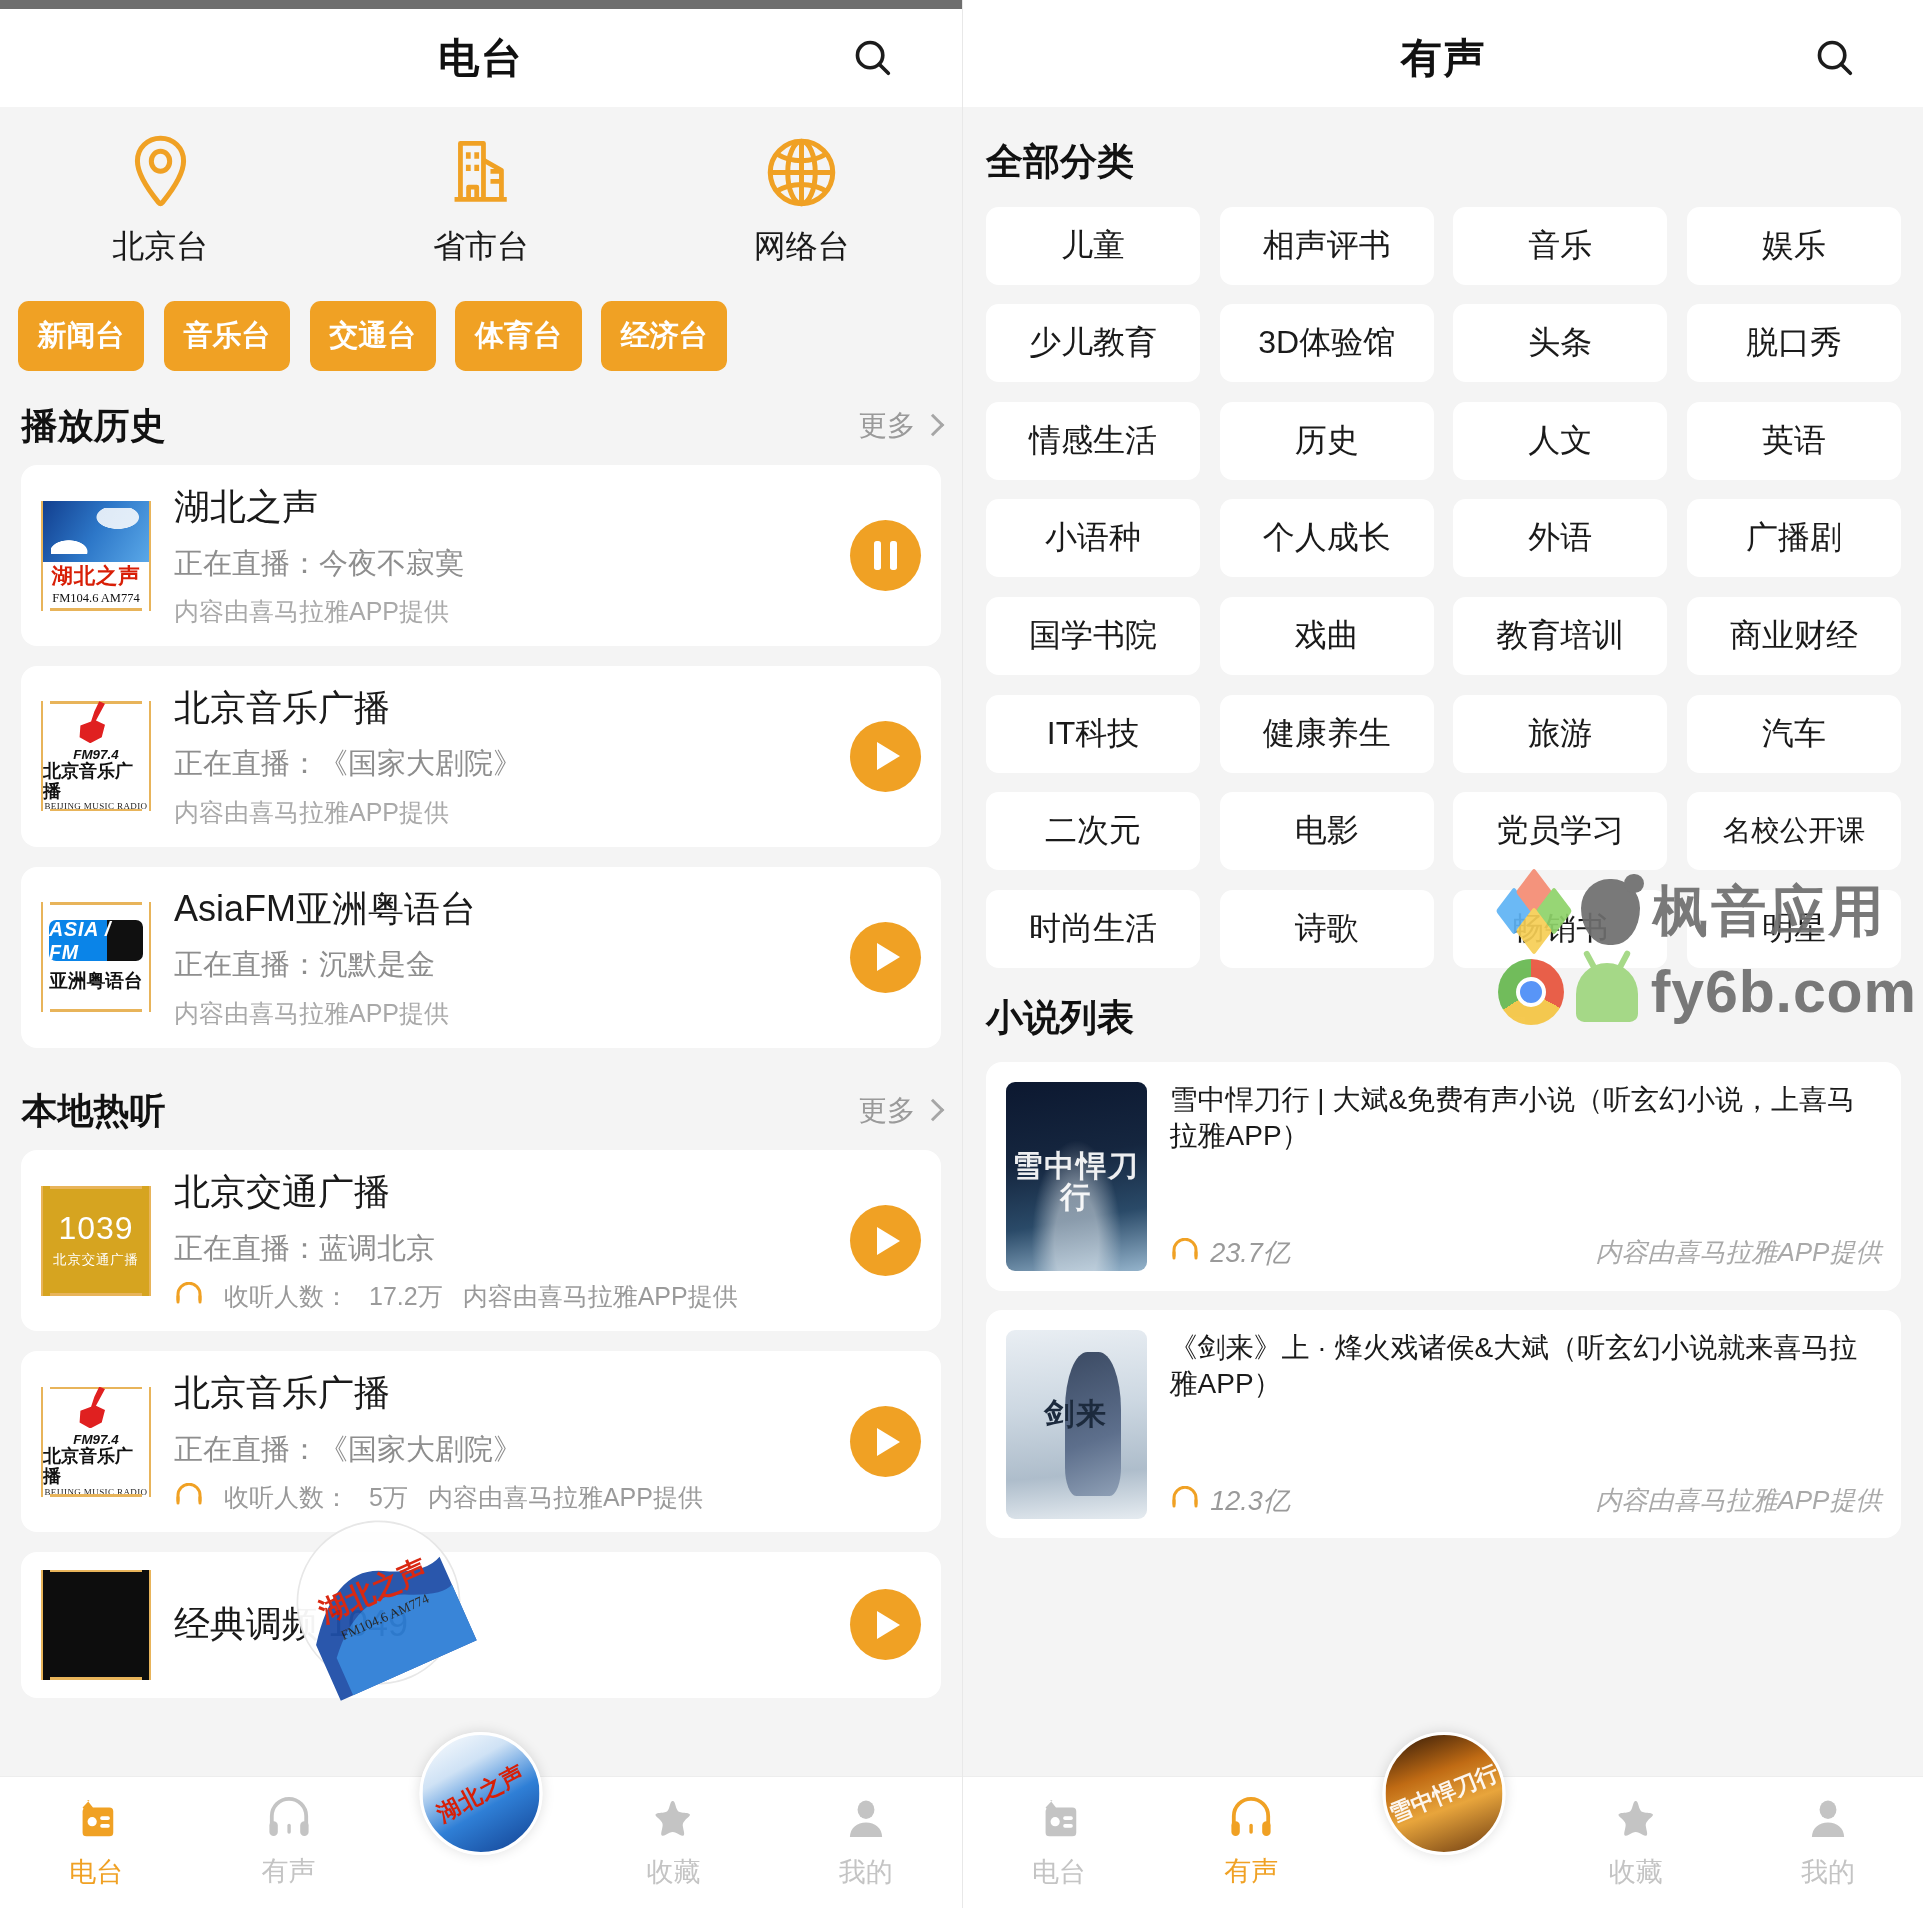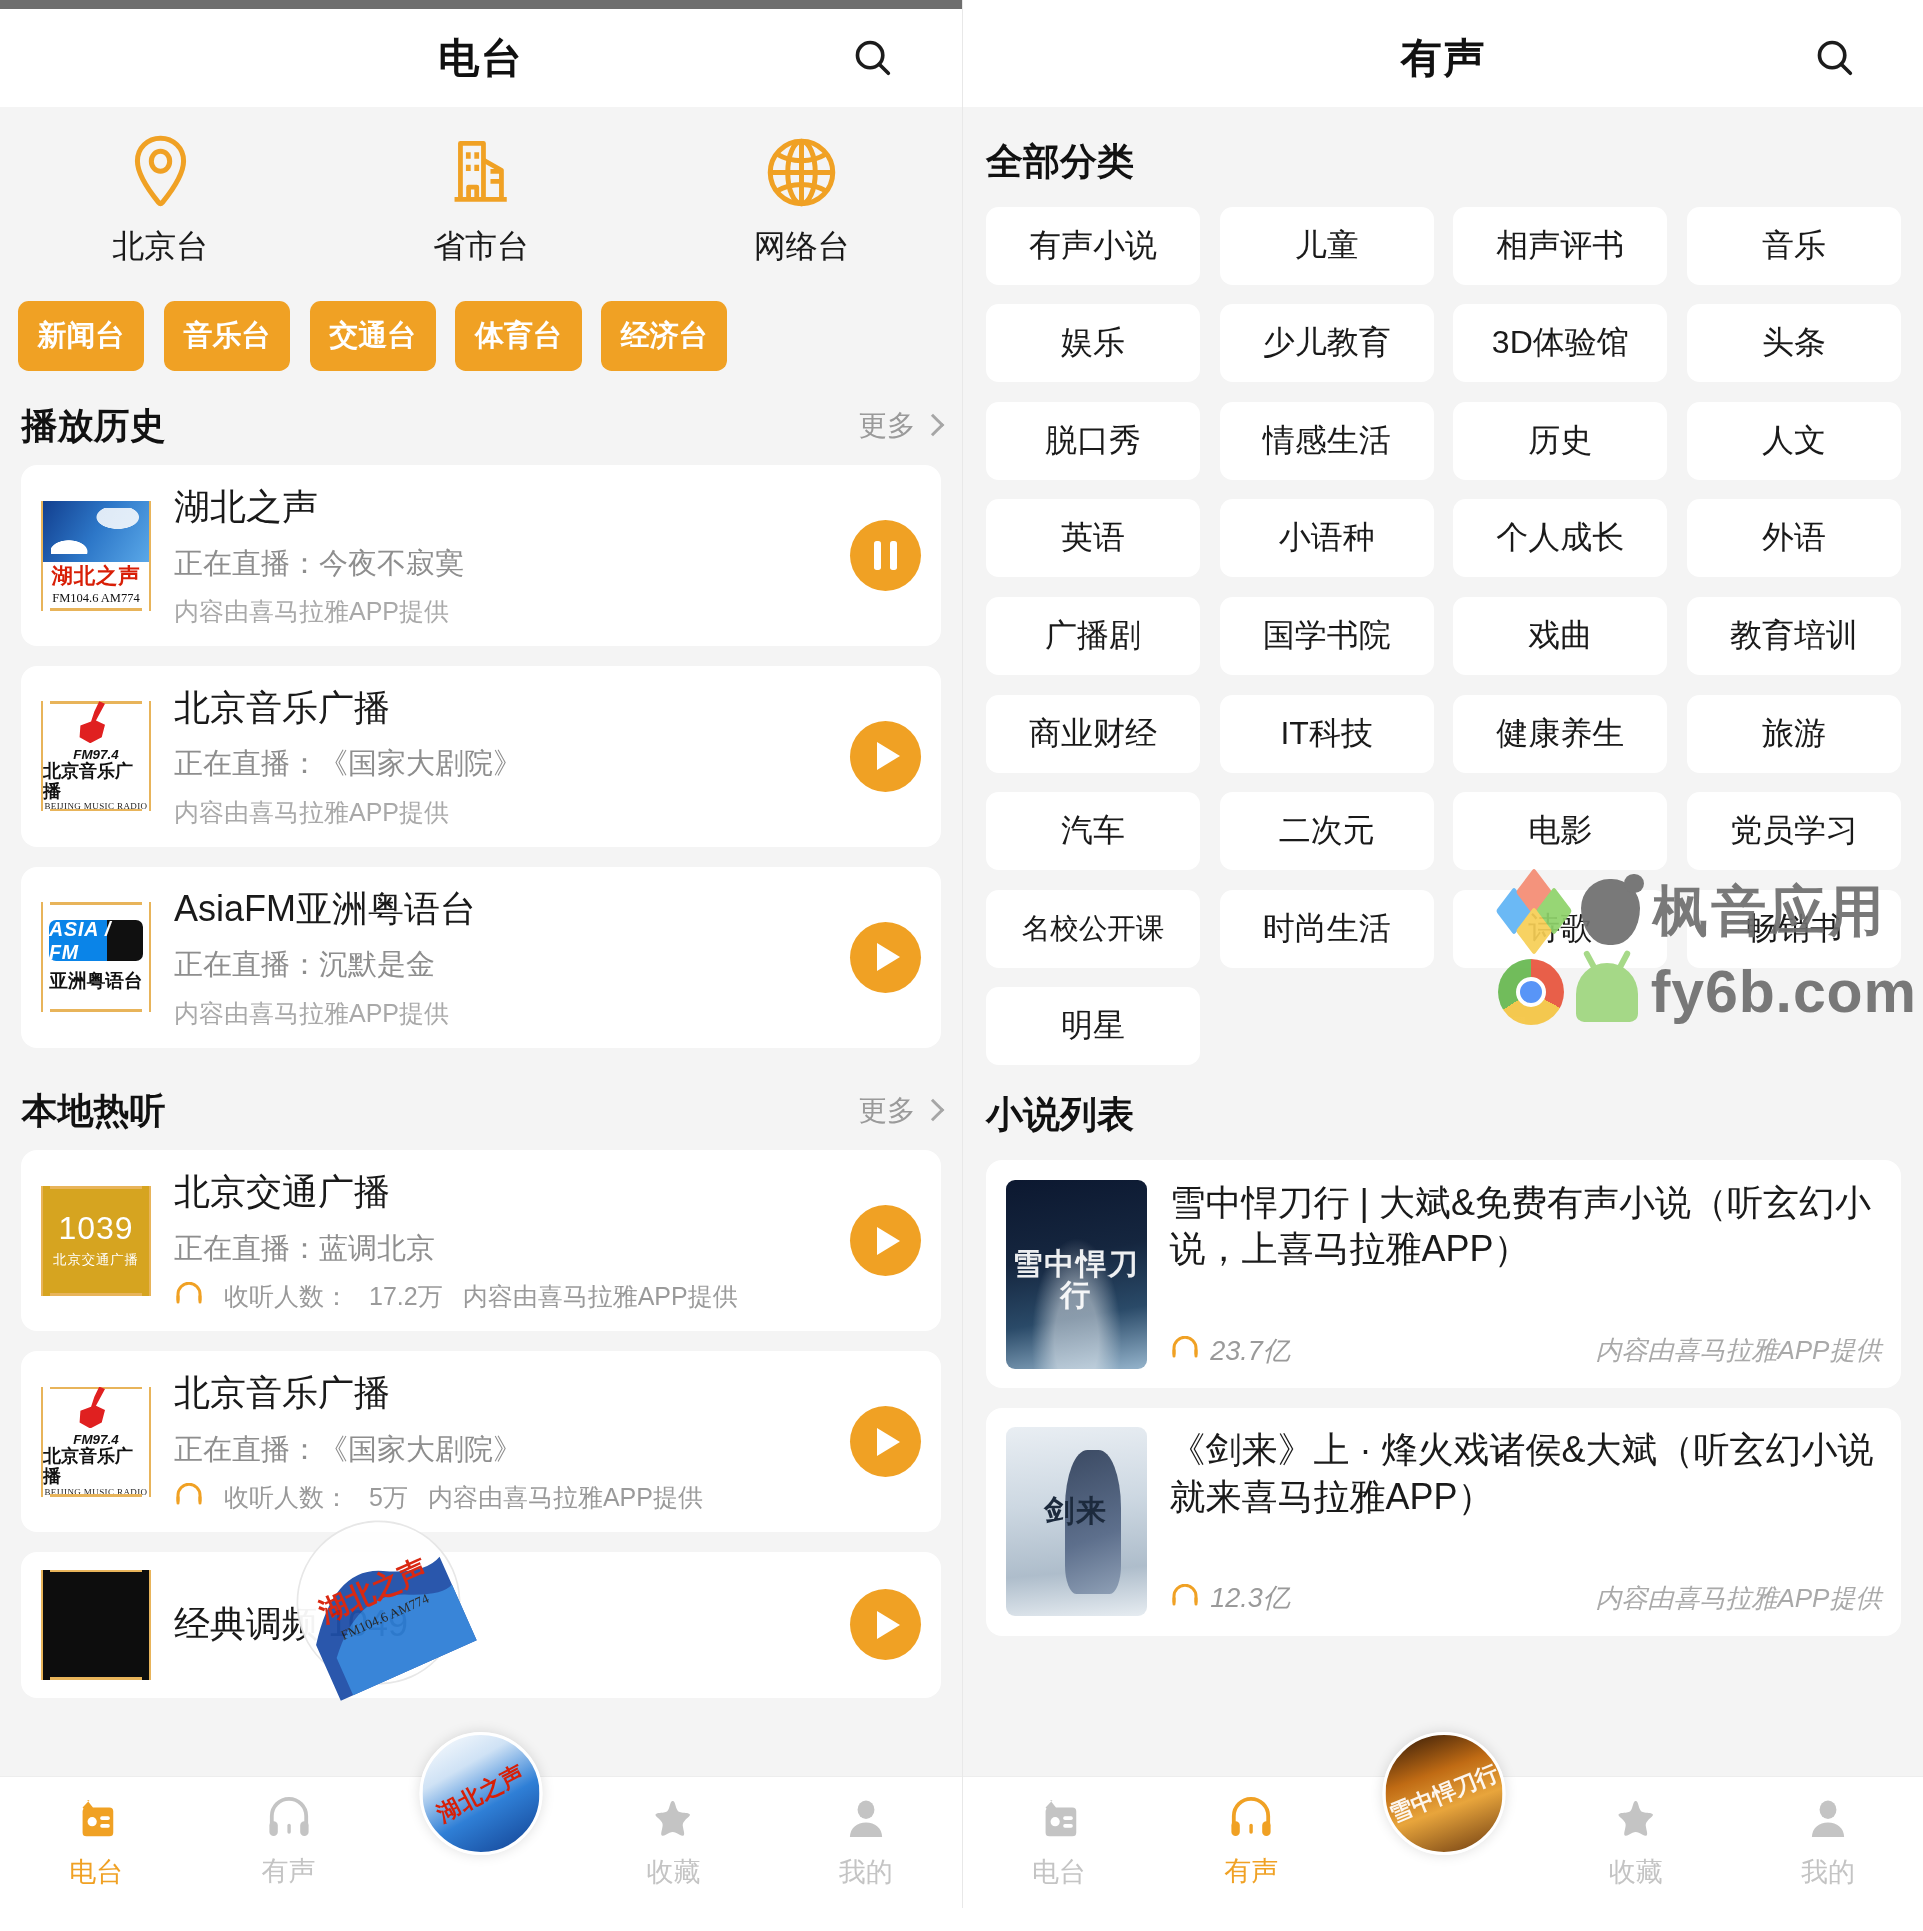--- a/index.html
+++ b/index.html
@@ -298,21 +298,21 @@
     text-align:center;
     font-size: 30px; font-weight: bold;
     color: rgba(255,255,255,.92);
     letter-spacing: 1.8px;
     z-index: 3;
     line-height: 1.05;
     font-family: "Liberation Serif", serif;
   }
   .cover-cn.dark { color: #1c2a3d; }
   .novel-text { flex:1; min-width:0; display:flex; flex-direction:column; justify-content:space-between; }
-  .novel-title { font-size: 36px; color:#1a1a1a; line-height: 1.3; }
+  .novel-title { font-size: 28px; color:#1a1a1a; line-height: 1.3; }
   .novel-foot { display:flex; align-items:center; justify-content:space-between; margin-top: 14.3px; font-style: italic; }
   .novel-plays { display:flex; align-items:center; gap:10.7px; font-size:27px; color:#9a9a9a; }
   .novel-src { font-size: 26px; color:#a9a9a9; }
 
   
   .tabbar {
     height: 132px;
     background: #ffffff;
     border-top: 0.9px solid #ededed;
     display: flex;
@@ -699,21 +699,20 @@
           <circle cx="10.5" cy="10.5" r="6.6"></circle>
             <line x1="15.4" y1="15.4" x2="20" y2="20" stroke-linecap="round"></line>
         </svg>
       </div>
     </div>
 
     <div class="body">
       <div class="rsec-title">全部分类</div>
 
       <div class="cat-grid">
-        <div class="cat">有声小说</div>
         <div class="cat">儿童</div>
         <div class="cat">相声评书</div>
         <div class="cat">音乐</div>
         <div class="cat">娱乐</div>
         <div class="cat">少儿教育</div>
         <div class="cat">3D体验馆</div>
         <div class="cat">头条</div>
         <div class="cat">脱口秀</div>
         <div class="cat">情感生活</div>
         <div class="cat">历史</div>

